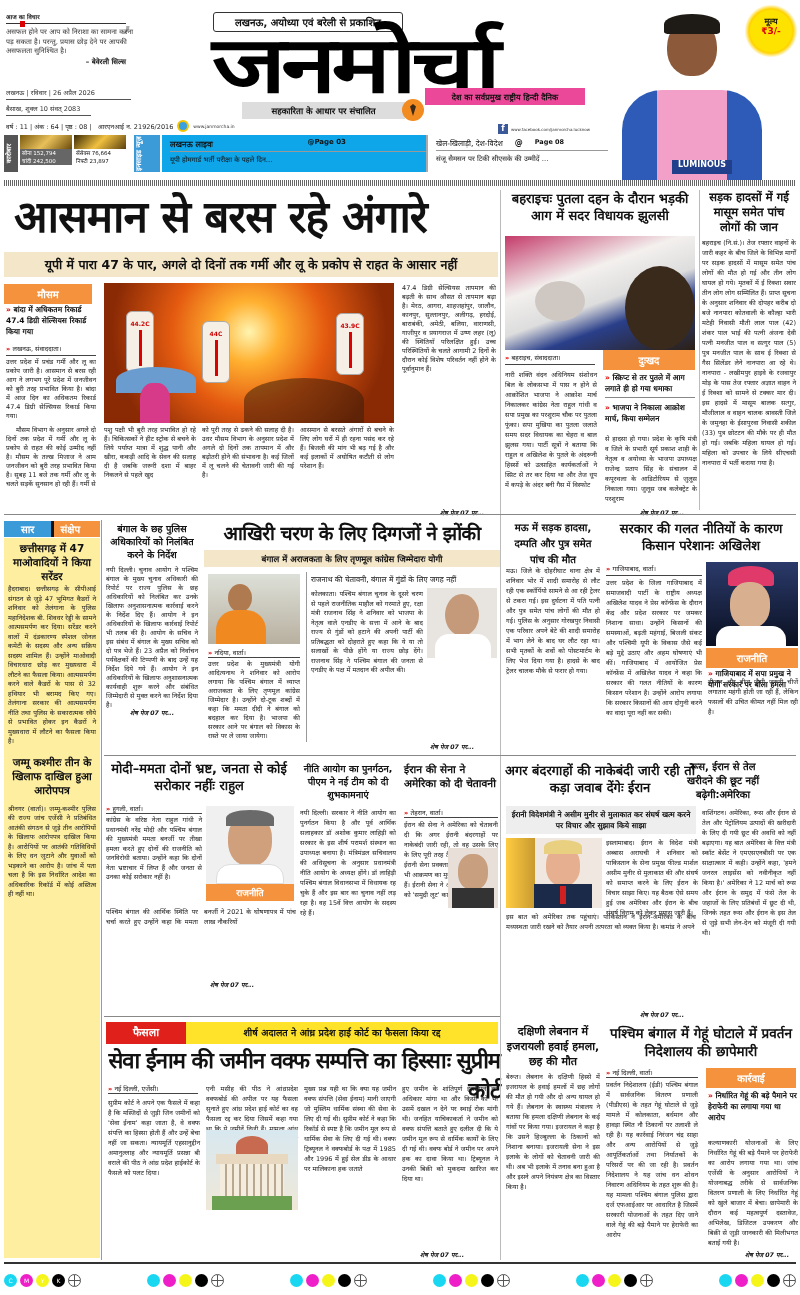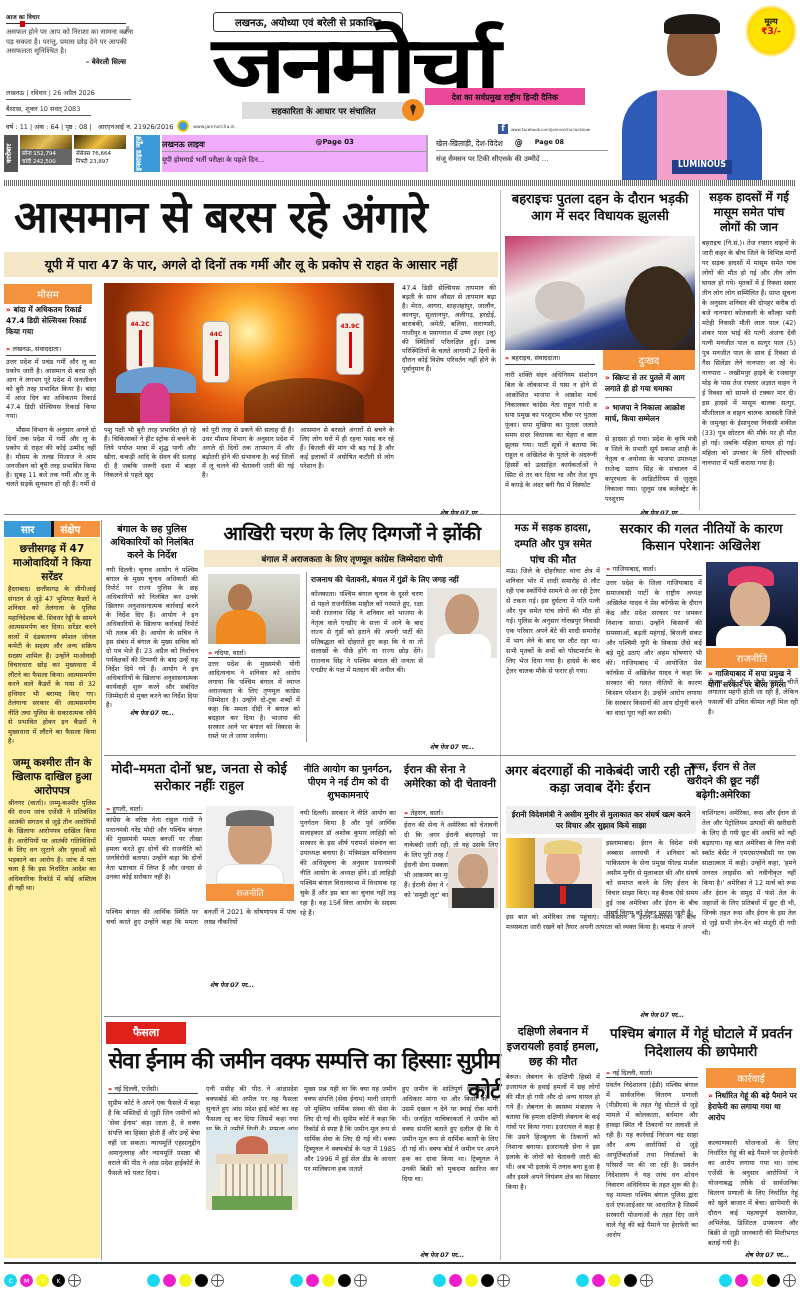--- a/index.html
+++ b/index.html
@@ -1,21 +1,21 @@
 <!DOCTYPE html>
 <html><head>
 <meta charset="utf-8">
 <style>
 *{box-sizing:border-box;margin:0;padding:0}
 body{width:800px;height:1295px;background:#fff;font-family:"DejaVu Sans",sans-serif;color:#111;position:relative;overflow:hidden}
 .abs{position:absolute}
 .tiny{font-size:6.2px;line-height:8.2px;color:#222;text-align:justify;font-family:"DejaVu Sans",sans-serif}
 .hd{font-weight:bold;color:#111;font-family:"DejaVu Sans",sans-serif}
 .rule{position:absolute;background:#222}
-.orange-box{background:#f5923e;color:#fff;text-align:center;font-weight:normal}
+.orange-box{background:#f5923e;color:#fff;text-align:center;font-weight:bold}
 .photo{position:absolute;overflow:hidden}
 .bullet{color:#d00;font-weight:bold}
 .dateline{font-size:6.5px;color:#222}
 .cont{font-size:6.2px;font-style:italic;font-weight:bold}
 </style>
 </head>
 <body>
 
 <div class="abs" style="left:6px;top:8px;width:130px;">
   <div style="display:flex;align-items:center">
@@ -64,21 +64,21 @@
     <div style="font-size:5.5px;background:#666;color:#fff;padding-left:2px">सोना 152,794</div>
     <div style="font-size:5.5px;background:#666;color:#fff;padding-left:2px">चांदी 242,500</div>
   </div>
   <div style="width:52px">
     <div style="height:14px;background:linear-gradient(135deg,#3a2a05,#f0c040,#5a4010)"></div>
     <div style="font-size:5.5px;padding-left:2px">सेंसेक्स 76,664</div>
     <div style="font-size:5.5px;padding-left:2px">निफ्टी 23,897</div>
   </div>
 </div>
 <div class="abs" style="left:134px;top:135px;width:26px;height:37px;background:#3b9ad8;color:#fff;font-size:7px;font-weight:bold;writing-mode:vertical-rl;transform:rotate(180deg);text-align:center">इनसाइड न्यूज़</div>
-<div class="abs" style="left:162px;top:135px;width:272px;height:37px;background:#f0abfc;padding:3px 0">
+<div class="abs" style="left:162px;top:135px;width:272px;height:37px;background:#0ea5e9;padding:3px 8px">
   <div style="display:flex;justify-content:space-between;border-bottom:1px solid #999;padding-bottom:2px">
     <span style="font-size:8px;font-weight:bold">लखनऊ लाइवः</span>
     <span style="font-size:7px;font-weight:bold;margin-right:80px">@Page 03</span>
   </div>
   <div style="font-size:7px;margin-top:3px">यूपी होमगार्ड भर्ती परीक्षा के पहले दिन...</div>
 </div>
 <div class="abs" style="left:426px;top:135px;width:190px;height:37px;padding:3px 8px;border-left:2px solid #aaa;background:#fff">
   <div style="display:flex;gap:12px;border-bottom:1px solid #999;padding-bottom:2px">
     <span style="font-size:7.5px;font-weight:normal">खेल-खिलाड़ी, देश-विदेश</span>
     <span style="font-size:8px;font-weight:bold">@</span>
@@ -136,37 +136,37 @@
 <p class="abs tiny" style="left:702px;top:238px;width:94px;font-size:6.5px;line-height:10px">बहराइच (नि.सं.)। तेज रफ्तार वाहनों के जारी कहर के बीच जिले के विभिन्न मार्गों पर सड़क हादसों में मासूम समेत पांच लोगों की मौत हो गई और तीन लोग घायल हो गये। मृतकों में ई रिक्शा सवार तीन लोग लोग सम्मिलित हैं। प्राप्त सूचना के अनुसार शनिवार की दोपहर करीब दो बजे नानपारा कोतवाली के कौल्हा भारी मटेही निवासी मौती लाल पाल (42) शंकर पाल भाई की पत्नी अंजना देवी पत्नी मनजीत पाल व सत्गुर पाल (5) पुत्र मनजीत पाल के साथ ई रिक्शा से गैस सिलेंडर लेने नानपारा आ रहे थे। नानपारा - लखीमपुर हाइवे के रजवापुर मोड़ के पास तेज रफ्तार अज्ञात वाहन ने ई रिक्शा को सामने से टक्कर मार दी। इस हादसे में मासूम बालक सत्गुर, मौजीलाल व वाहन चालक श्रावस्ती जिले के जमुनहा के ईसापुरवा निवासी शकील (33) पुत्र छोटटन की मौके पर ही मौत हो गई। जबकि महिला घायल हो गई। महिला को उपचार के लिये सीएचसी नानपारा में भर्ती कराया गया है।</p>
 
 <div class="abs" style="left:4px;top:521px;width:96px;display:flex">
   <span style="background:#3b9ad8;color:#fff;font-size:10px;font-weight:bold;padding:1px 17px;border-right:3px solid #111">सार</span>
   <span style="background:#f5923e;color:#fff;font-size:10px;font-weight:bold;padding:1px 6px;flex:1">संक्षेप</span>
 </div>
 <div class="abs" style="left:4px;top:538px;width:96px;height:720px;background:#fdeea0;padding:3px 4px">
   <div class="hd" style="font-size:10.5px;line-height:14px;text-align:center">छत्तीसगढ़ में 47 माओवादियों ने किया सरेंडर</div>
   <p class="tiny" style="font-size:6.5px;line-height:9.5px;margin-top:2px">हैदराबाद। छत्तीसगढ़ के सीपीआई संगठन से जुड़े 47 भूमिगत कैडरों ने शनिवार को तेलंगाना के पुलिस महानिदेशक बी. शिवधर रेड्डी के सामने आत्मसमर्पण कर दिया। सरेंडर करने वालों में दंडकारण्य स्पेशल जोनल कमेटी के सदस्य और अन्य सक्रिय सदस्य शामिल हैं। उन्होंने माओवादी विचारधारा छोड़ कर मुख्यधारा में लौटने का फैसला किया। आत्मसमर्पण करने वाले कैडरों के पास से 32 हथियार भी बरामद किए गए। तेलंगाना सरकार की आत्मसमर्पण नीति तथा पुलिस के सकारात्मक रवैये से प्रभावित होकर इन कैडरों ने मुख्यधारा में लौटने का फैसला किया है।</p>
   <div class="hd" style="font-size:10.5px;line-height:14px;text-align:center;margin-top:8px">जम्मू कश्मीरः तीन के खिलाफ दाखिल हुआ आरोपपत्र</div>
-  <p class="tiny" style="font-size:6.5px;line-height:9.5px;margin-top:2px">श्रीनगर (वार्ता)। जम्मू-कश्मीर पुलिस की राज्य जांच एजेंसी ने प्रतिबंधित आतंकी संगठन से जुड़े तीन आरोपियों के खिलाफ आरोपपत्र दाखिल किया है। आरोपियों पर आतंकी गतिविधियों के लिए धन जुटाने और युवाओं को भड़काने का आरोप है। जांच में पता चला है कि इस निर्धारित आदेश का अधिकारिक रिकॉर्ड में कोई अस्तित्व ही नहीं था।</p>
+  <p class="tiny" style="font-size:6.5px;line-height:9.5px;margin-top:8px">श्रीनगर (वार्ता)। जम्मू-कश्मीर पुलिस की राज्य जांच एजेंसी ने प्रतिबंधित आतंकी संगठन से जुड़े तीन आरोपियों के खिलाफ आरोपपत्र दाखिल किया है। आरोपियों पर आतंकी गतिविधियों के लिए धन जुटाने और युवाओं को भड़काने का आरोप है। जांच में पता चला है कि इस निर्धारित आदेश का अधिकारिक रिकॉर्ड में कोई अस्तित्व ही नहीं था।</p>
 </div>
 
 <div class="abs hd" style="left:106px;top:522px;width:92px;font-size:9.5px;line-height:13px;text-align:center">बंगाल के छह पुलिस अधिकारियों को निलंबित करने के निर्देश</div>
 <p class="abs tiny" style="left:106px;top:566px;width:92px;font-size:6.5px;line-height:9px">नयी दिल्ली। चुनाव आयोग ने पश्चिम बंगाल के मुख्य चुनाव अधिकारी की रिपोर्ट पर राज्य पुलिस के छह अधिकारियों को निलंबित कर उनके खिलाफ अनुशासनात्मक कार्रवाई करने के निर्देश दिए हैं। आयोग ने इन अधिकारियों के खिलाफ कार्रवाई रिपोर्ट भी तलब की है। आयोग के सचिव ने इस संबंध में बंगाल के मुख्य सचिव को दो पत्र भेजे हैं। 23 अप्रैल को निर्वाचन पर्यवेक्षकों की टिप्पणी के बाद उन्हें यह निर्देश दिये गये हैं। आयोग ने इन अधिकारियों के खिलाफ अनुशासनात्मक कार्यवाही शुरू करने और संबंधित जिम्मेदारी से मुक्त करने का निर्देश दिया है।</p>
 <div class="abs cont" style="left:130px;top:708px">शेष पेज 07 पर...</div>
 
 <div class="abs hd" style="left:204px;top:520px;width:296px;font-size:19px;line-height:26px;text-align:center;letter-spacing:-0.5px">आखिरी चरण के लिए दिग्गजों ने झोंकी ताकत</div>
 <div class="abs" style="left:204px;top:550px;width:296px;background:#f4e6c8;font-size:8.5px;font-weight:bold;text-align:center;padding:3px 0">बंगाल में अराजकता के लिए तृणमूल कांग्रेस जिम्मेदारः योगी</div>
 <div class="photo" style="left:208px;top:574px;width:92px;height:70px;background:linear-gradient(180deg,#dde0d8,#b8b0a0)">
   <div style="position:absolute;left:20px;top:10px;width:24px;height:28px;border-radius:50%;background:#b07a50"></div>
   <div style="position:absolute;left:8px;top:36px;width:50px;height:34px;border-radius:20px 20px 0 0;background:#f08a20"></div>
 </div>
 <div class="abs dateline" style="left:208px;top:648px;width:92px;border-bottom:1px solid #444"><span class="bullet">» </span><span>नदिया, वार्ता।</span></div>
 <p class="abs tiny" style="left:208px;top:660px;width:92px;font-size:6.5px;line-height:9px">उत्तर प्रदेश के मुख्यमंत्री योगी आदित्यनाथ ने शनिवार को आरोप लगाया कि पश्चिम बंगाल में व्याप्त अराजकता के लिए तृणमूल कांग्रेस जिम्मेदार है। उन्होंने दो-टूक शब्दों में कहा कि ममता दीदी ने बंगाल को बदहाल कर दिया है। भाजपा की सरकार आने पर बंगाल को विकास के रास्ते पर ले जाया जायेगा।</p>
 <div class="abs" style="left:306px;top:572px;width:194px;height:170px;border-left:1px solid #999">
-  <div style="font-size:7.5px;font-weight:bold;padding:2px 4px">राजनाथ की चेतावनी, बंगाल में गुंडों के लिए जगह नहीं</div>
+  <div style="font-size:7.5px;font-weight:normal;padding:2px 4px">राजनाथ की चेतावनी, बंगाल में गुंडों के लिए जगह नहीं</div>
   <div class="photo" style="left:120px;top:16px;width:70px;height:70px;background:#e8e4e0">
     <div style="position:absolute;left:18px;top:6px;width:34px;height:42px;border-radius:50%;background:#c49a7a"></div>
     <div style="position:absolute;left:8px;top:46px;width:56px;height:24px;background:#fff;border-radius:14px 14px 0 0"></div>
   </div>
   <p class="tiny" style="position:absolute;left:4px;top:18px;width:112px;font-size:6.5px;line-height:9.5px">कोलकाता। पश्चिम बंगाल चुनाव के दूसरे चरण से पहले राजनीतिक माहौल को गरमाते हुए, रक्षा मंत्री राजनाथ सिंह ने शनिवार को भाजपा के नेतृत्व वाले एनडीए के सत्ता में आने के बाद राज्य से गुंडों को हटाने की अपनी पार्टी की प्रतिबद्धता को दोहराते हुए कहा कि ये या तो सलाखों के पीछे होंगे या राज्य छोड़ देंगे। राजनाथ सिंह ने पश्चिम बंगाल की जनता से एनडीए के पक्ष में मतदान की अपील की।</p>
 </div>
 <div class="abs cont" style="left:430px;top:742px">शेष पेज 07 पर...</div>
 
 <div class="abs hd" style="left:506px;top:520px;width:94px;font-size:10px;line-height:16px;text-align:center">मऊ में सड़क हादसा, दम्पति और पुत्र समेत पांच की मौत</div>
 <p class="abs tiny" style="left:506px;top:566px;width:94px;font-size:6.5px;line-height:10px">मऊ। जिले के दोहरीघाट थाना क्षेत्र में शनिवार भोर में शादी समारोह से लौट रही एक स्कॉर्पियो सामने से आ रही ट्रेलर से टकरा गई। इस दुर्घटना में पति पत्नी और पुत्र समेत पांच लोगों की मौत हो गई। पुलिस के अनुसार गोरखपुर निवासी एक परिवार अपने बेटे की शादी समारोह में भाग लेने के बाद घर लौट रहा था। सभी मृतकों के शवों को पोस्टमार्टम के लिए भेज दिया गया है। हादसे के बाद ट्रेलर चालक मौके से फरार हो गया।</p>
@@ -216,20 +216,21 @@
 </div>
 <p class="abs tiny" style="left:606px;top:838px;width:92px;font-size:6.5px;line-height:10px">इस्लामाबाद। ईरान के विदेश मंत्री अब्बास अराघची ने शनिवार को पाकिस्तान के सेना प्रमुख फील्ड मार्शल असीम मुनीर से मुलाकात की और संघर्ष को समाप्त करने के लिए ईरान के विचार साझा किए। यह बैठक ऐसे समय हुई जब अमेरिका और ईरान के बीच संघर्ष विराम को लेकर प्रयास जारी हैं।</p>
 <p class="abs tiny" style="left:506px;top:912px;width:190px;font-size:6.5px;line-height:10px">इस बात को अमेरिका तक पहुंचाएं। पाकिस्तान ने ईरान-अमेरिका के बीच मध्यस्थता जारी रखने को तैयार अपनी तत्परता को व्यक्त किया है। कमांड ने अपने</p>
 <div class="abs cont" style="left:640px;top:1010px">शेष पेज 07 पर...</div>
 
 <div class="abs hd" style="left:676px;top:760px;width:94px;font-size:10px;line-height:14px;text-align:center">रूस, ईरान से तेल खरीदने की छूट नहीं बढ़ेगी:अमेरिका</div>
 <p class="abs tiny" style="left:702px;top:808px;width:94px;font-size:6.5px;line-height:10px">वाशिंगटन। अमेरिका, रूस और ईरान से तेल और पेट्रोलियम उत्पादों की खरीदारी के लिए दी गयी छूट की अवधि को नहीं बढ़ाएगा। यह बात अमेरिका के वित्त मंत्री स्कॉट बेसेंट ने एमएसएनबीसी पर एक साक्षात्कार में कही। उन्होंने कहा, 'हमने जनरल लाइसेंस को नवीनीकृत नहीं किया है।' अमेरिका ने 12 मार्च को रूस और ईरान के समुद्र में फंसे तेल के जहाजों के लिए प्रतिबंधों में छूट दी थी, जिनके तहत रूस और ईरान के इस तेल से जुड़े सभी लेन-देन को मंजूरी दी गयी थी।</p>
 
 <div class="abs" style="left:106px;top:1022px;width:392px;height:22px;display:flex">
   <span style="width:80px;background:#e0211b;color:#fff;font-weight:bold;font-size:11px;text-align:center;line-height:22px">फैसला</span>
+  <span style="flex:1;background:#ffe32a;font-weight:bold;font-size:9.5px;text-align:center;line-height:22px">शीर्ष अदालत ने आंध्र प्रदेश हाई कोर्ट का फैसला किया रद्द</span>
 </div>
 <div class="abs hd" style="left:104px;top:1046px;width:396px;font-size:22px;line-height:30px;text-align:right;letter-spacing:-1px">सेवा ईनाम की जमीन वक्फ सम्पत्ति का हिस्साः सुप्रीम कोर्ट</div>
 <div class="abs dateline" style="left:108px;top:1084px;width:90px;border-bottom:1px solid #444"><span class="bullet">» </span><span>नई दिल्ली, एजेंसी।</span></div>
 <p class="abs tiny" style="left:108px;top:1098px;width:92px;font-size:6.5px;line-height:10px">सुप्रीम कोर्ट ने अपने एक फैसले में कहा है कि मस्जिदों से जुड़ी जिन जमीनों को 'सेवा ईनाम' कहा जाता है, वे वक्फ संपत्ति का हिस्सा होती हैं और उन्हें बेचा नहीं जा सकता। न्यायमूर्ति एहसानुद्दीन अमानुल्लाह और न्यायमूर्ति प्रसन्ना बी वराले की पीठ ने आंध्र प्रदेश हाईकोर्ट के फैसले को पलट दिया।</p>
 <p class="abs tiny" style="left:206px;top:1084px;width:92px;font-size:6.5px;line-height:10px">एनी मसीह की पीठ ने आंध्रप्रदेश वक्फबोर्ड की अपील पर यह फैसला सुनाते हुए आंध्र प्रदेश हाई कोर्ट का वह फैसला रद्द कर दिया जिसमें कहा गया था कि ये जमीनें निजी हैं। मामला आंध्र के कुरनूल जिले की तीन एकड़ जमीन का था जिसमें</p>
 <div class="photo" style="left:206px;top:1130px;width:92px;height:80px;background:linear-gradient(180deg,#d8e8f0,#f0e8d8)">
   <div style="position:absolute;left:30px;top:6px;width:32px;height:20px;border-radius:50% 50% 0 0;background:#c86a50"></div>
   <div style="position:absolute;left:10px;top:24px;width:72px;height:10px;background:#e8d8c0"></div>
   <div style="position:absolute;left:14px;top:34px;width:64px;height:32px;background:repeating-linear-gradient(90deg,#f4ecdc 0 5px,#b8a890 5px 7px)"></div>
   <div style="position:absolute;left:6px;top:66px;width:80px;height:14px;background:#6aa050"></div>

